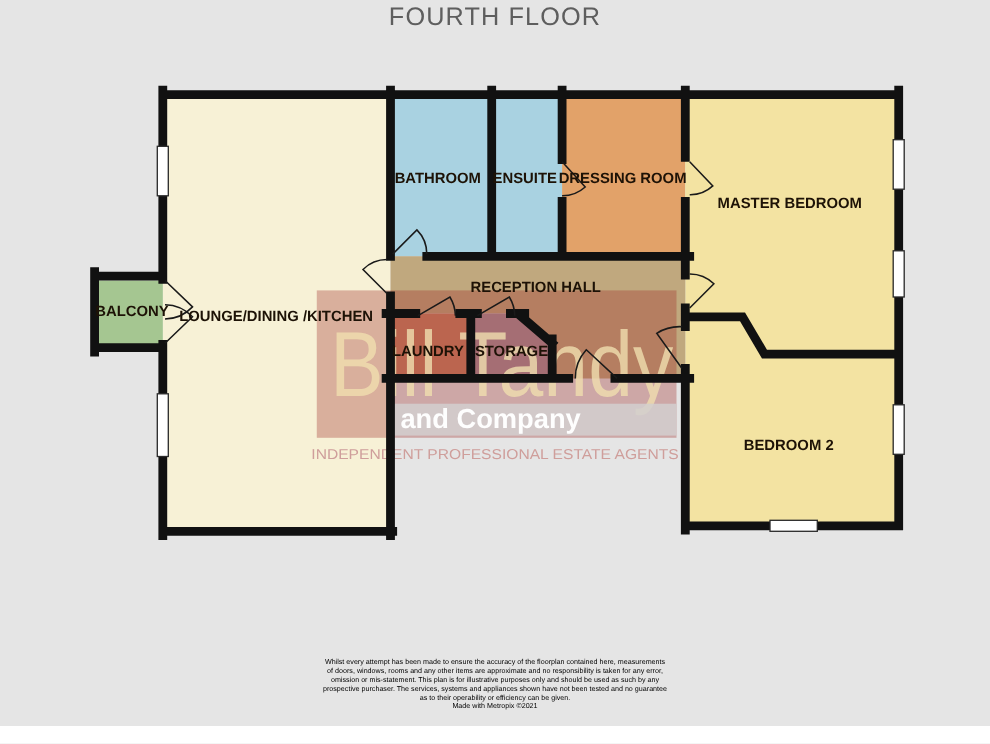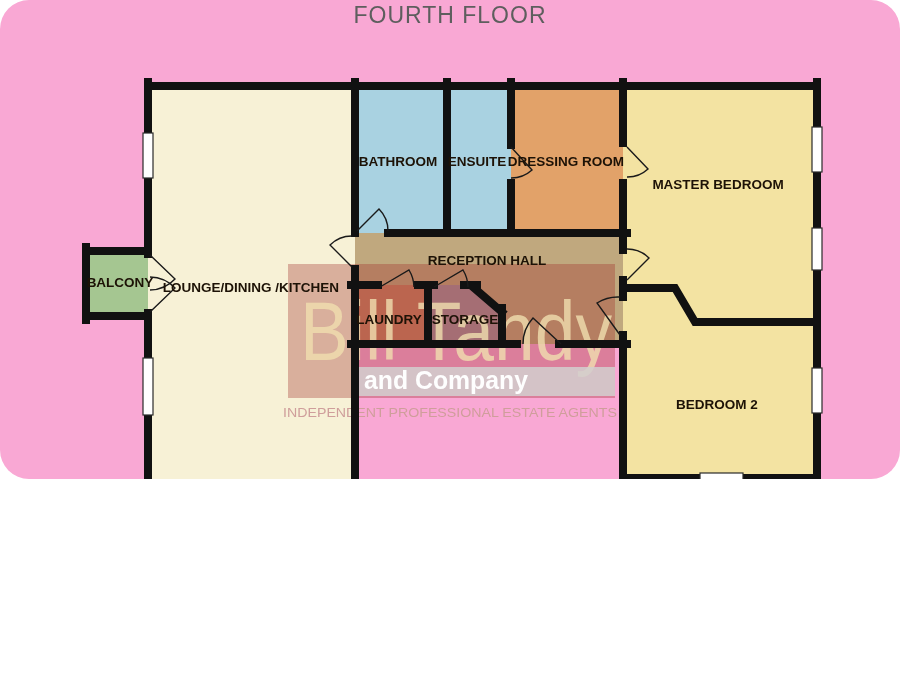--- a/index.html
+++ b/index.html
@@ -1,17 +1,17 @@
 <!DOCTYPE html>
 <html><head>
 <meta charset="utf-8">
 <style>
   html,body{margin:0;padding:0;background:#ffffff;}
-  .stage{position:relative;width:900px;height:479px;background:#f9a8d4;overflow:hidden;
-         font-family:"Liberation Sans",sans-serif;border-radius:29px;}
+  .stage{position:relative;width:900px;height:660px;background:#e5e5e5;overflow:hidden;
+         font-family:"Liberation Sans",sans-serif;}
   .title{position:absolute;top:2px;left:0;width:100%;text-align:center;
          font-size:23px;font-weight:400;letter-spacing:1px;color:#5e5e5e;}
   .plan-svg{position:absolute;top:0;left:0;}
   .footer{position:absolute;top:599px;left:0;width:100%;text-align:center;
           font-size:6.5px;line-height:8px;color:#000000;}
 </style>
 </head>
 <body>
 
 <div class="stage">

